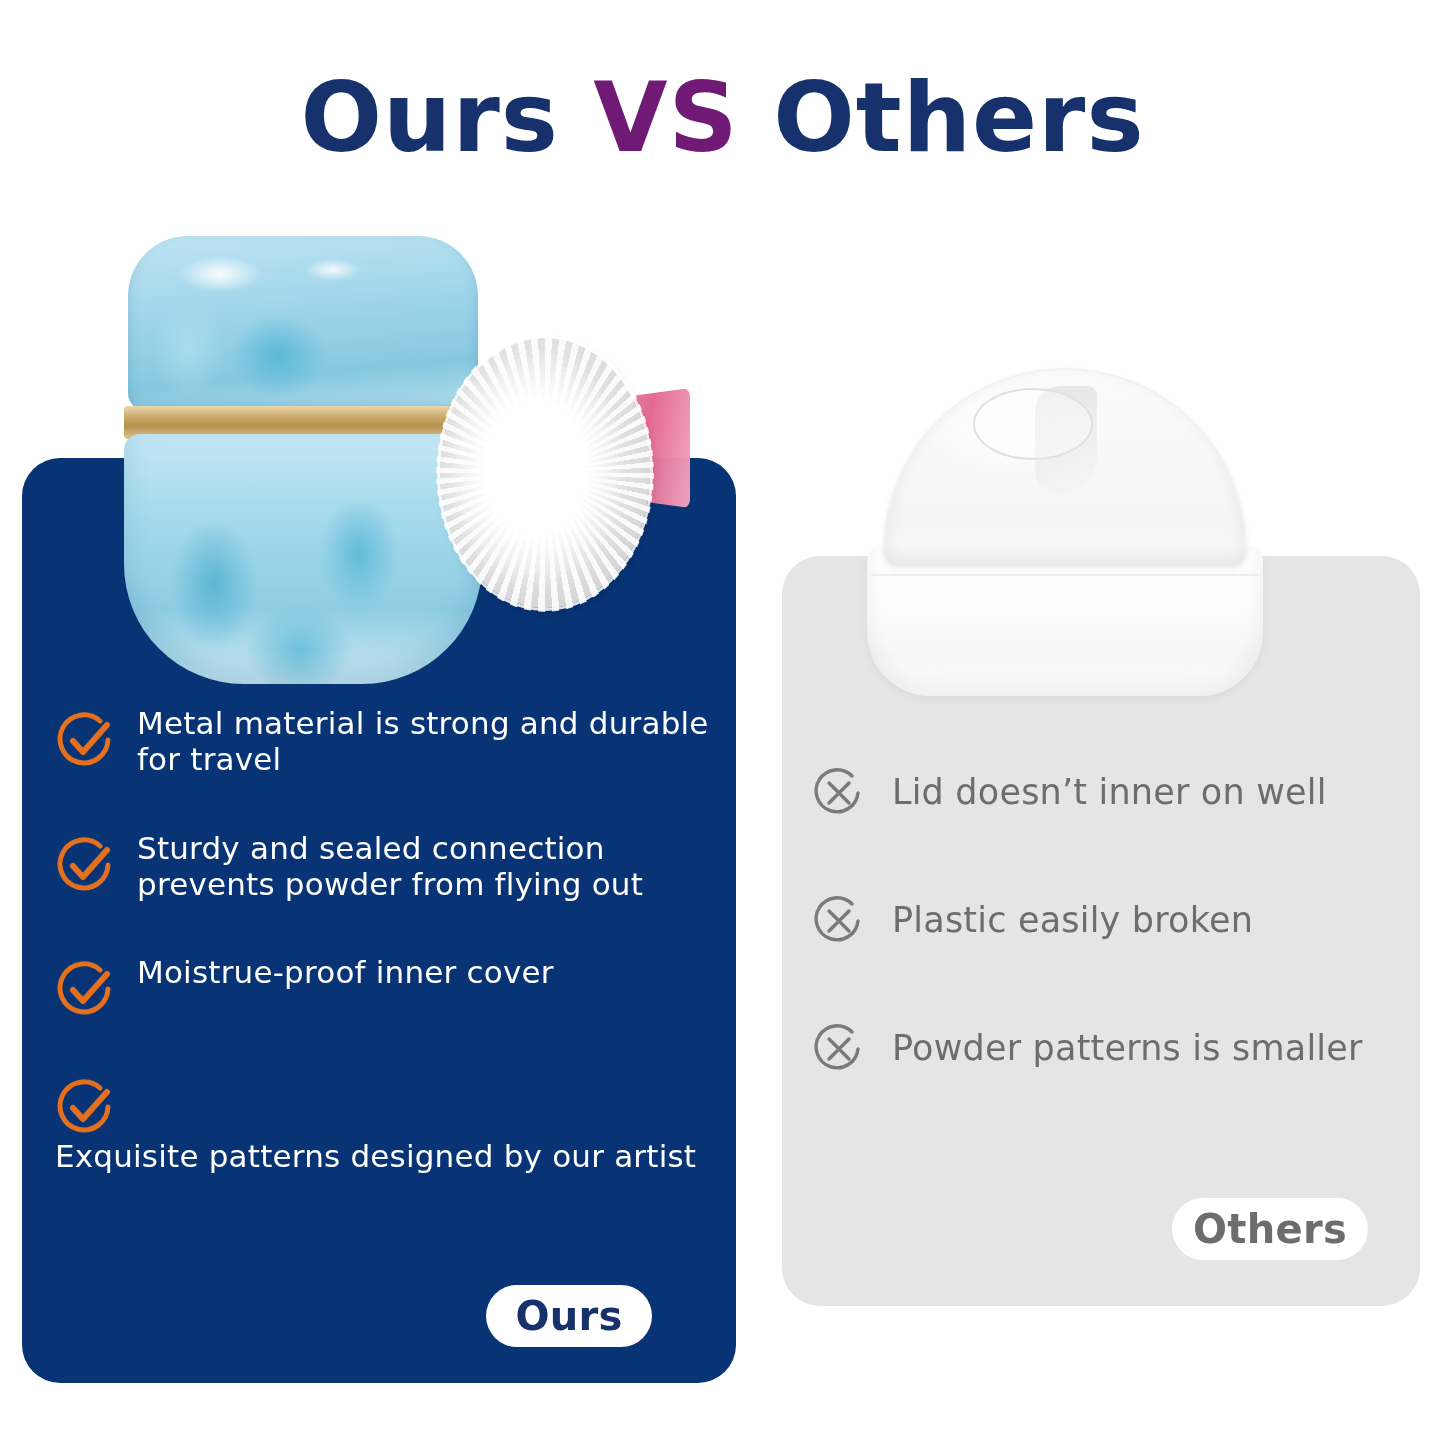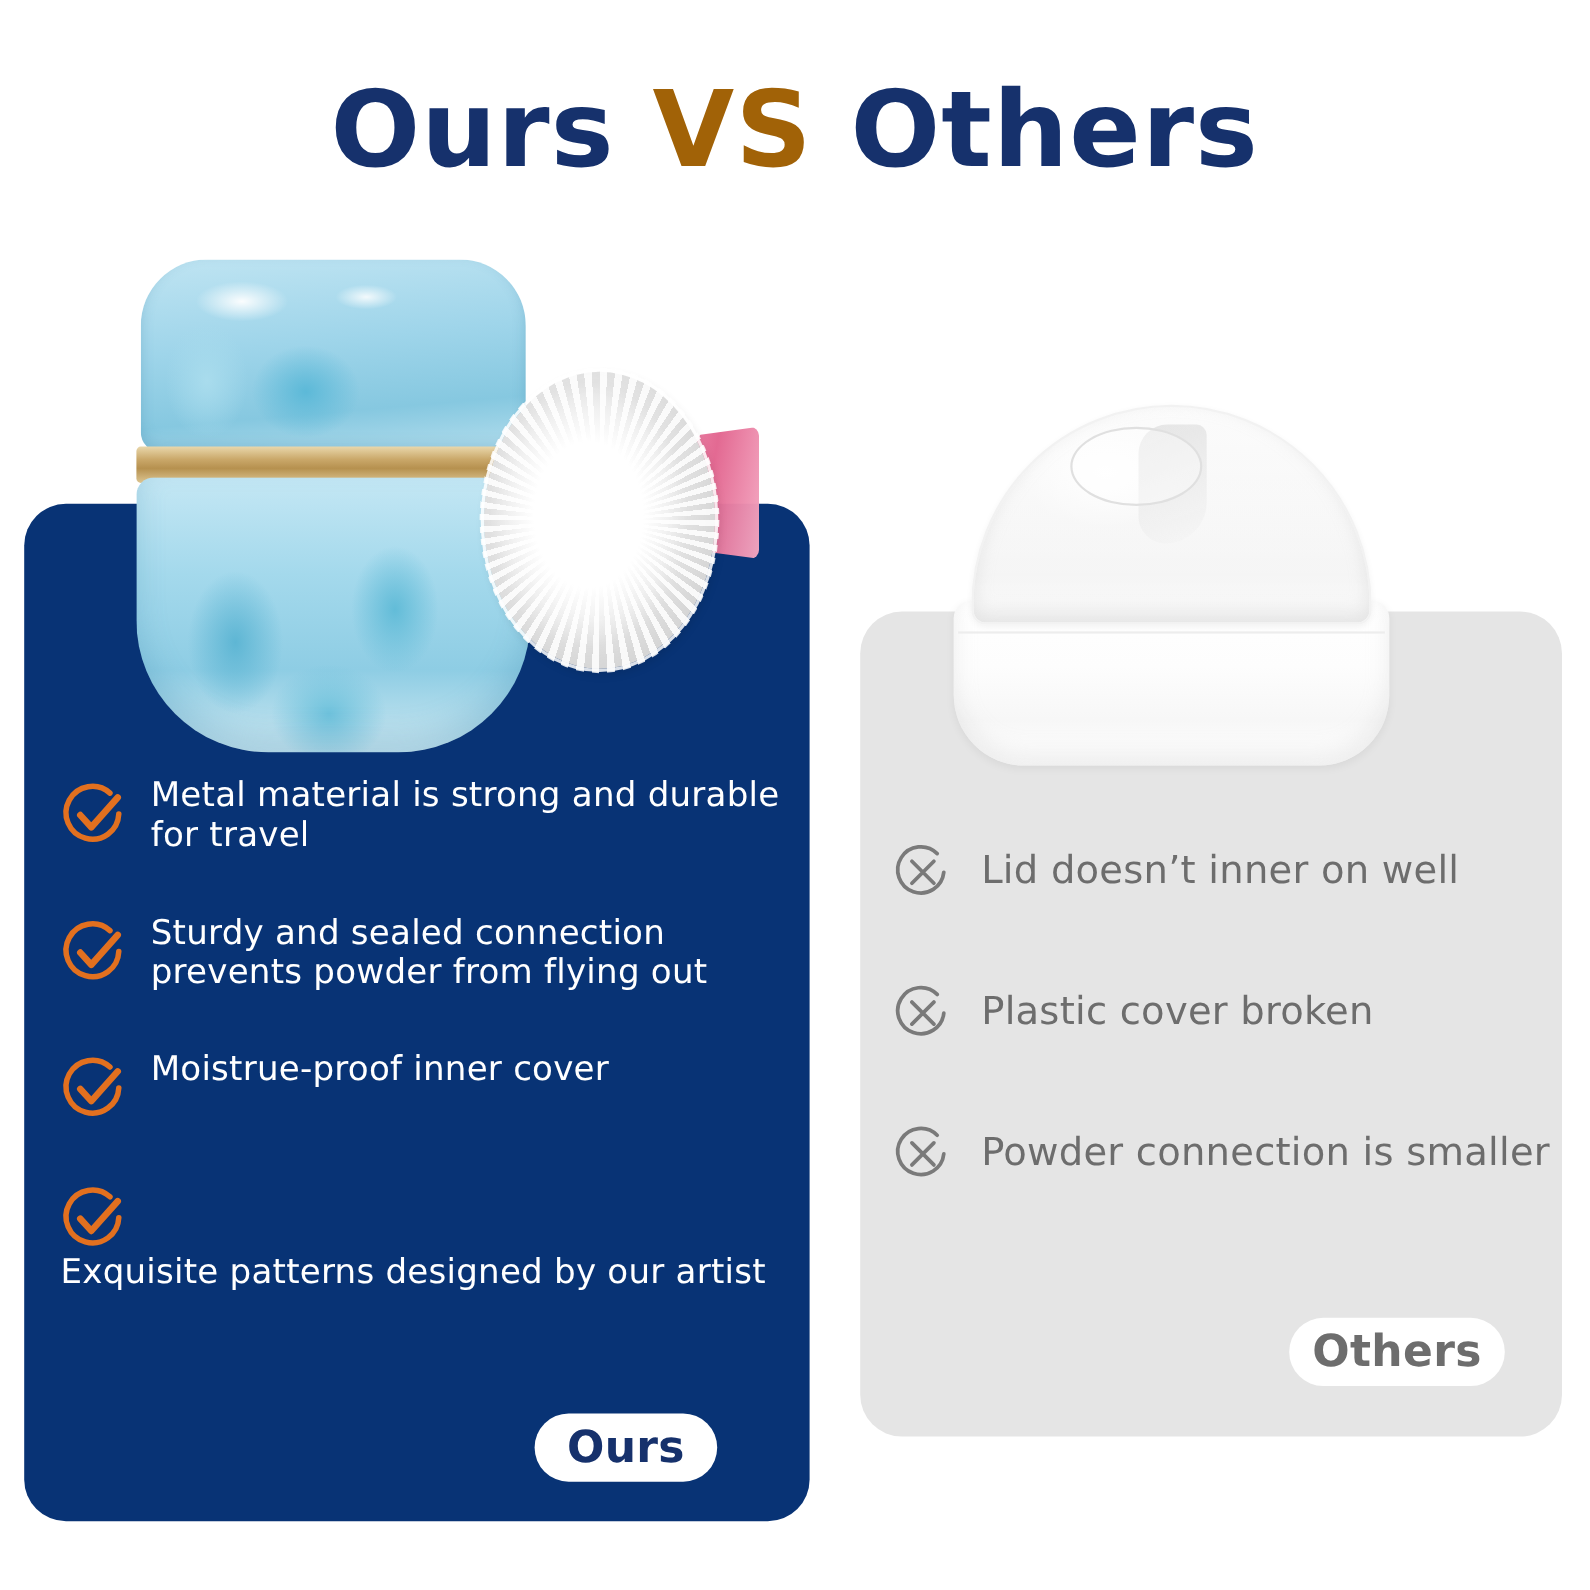--- a/index.html
+++ b/index.html
@@ -27,21 +27,21 @@
     width: 1445px;
     text-align: center;
     font-family: "DejaVu Sans", sans-serif;
     font-size: 96px;
     font-weight: bold;
     letter-spacing: 1px;
     line-height: 1.05;
     white-space: nowrap;
   }
   .title .navy { color: #16316c; }
-  .title .orange { color: #a16207; }
+  .title .orange { color: #701a75; }
 
   
   .panel-ours {
     position: absolute;
     left: 22px;
     top: 458px;
     width: 714px;
     height: 925px;
     background: #083375;
     border-radius: 38px;
@@ -391,31 +391,31 @@
       <span class="feat-text">Lid doesn’t inner on well</span>
     </div>
 
     <div class="row-others">
       <span class="icon-wrap">
         <svg viewBox="0 0 54 54" width="54" height="54">
           <path d="M40 10 A21 21 0 1 0 46 27" fill="none" stroke="#7a7a7a" stroke-width="3.4" stroke-linecap="round"></path>
           <path d="M17 17 L37 37 M37 17 L17 37" fill="none" stroke="#7a7a7a" stroke-width="3.4" stroke-linecap="round"></path>
         </svg>
       </span>
-      <span class="feat-text">Plastic cover broken</span>
+      <span class="feat-text">Plastic easily broken</span>
     </div>
 
     <div class="row-others">
       <span class="icon-wrap">
         <svg viewBox="0 0 54 54" width="54" height="54">
           <path d="M40 10 A21 21 0 1 0 46 27" fill="none" stroke="#7a7a7a" stroke-width="3.4" stroke-linecap="round"></path>
           <path d="M17 17 L37 37 M37 17 L17 37" fill="none" stroke="#7a7a7a" stroke-width="3.4" stroke-linecap="round"></path>
         </svg>
       </span>
-      <span class="feat-text">Powder connection is smaller</span>
+      <span class="feat-text">Powder patterns is smaller</span>
     </div>
 
   </div>
 
   <div class="badge badge-ours">
     <span>Ours</span>
   </div>
 
   <div class="badge badge-others">
     <span>Others</span>

